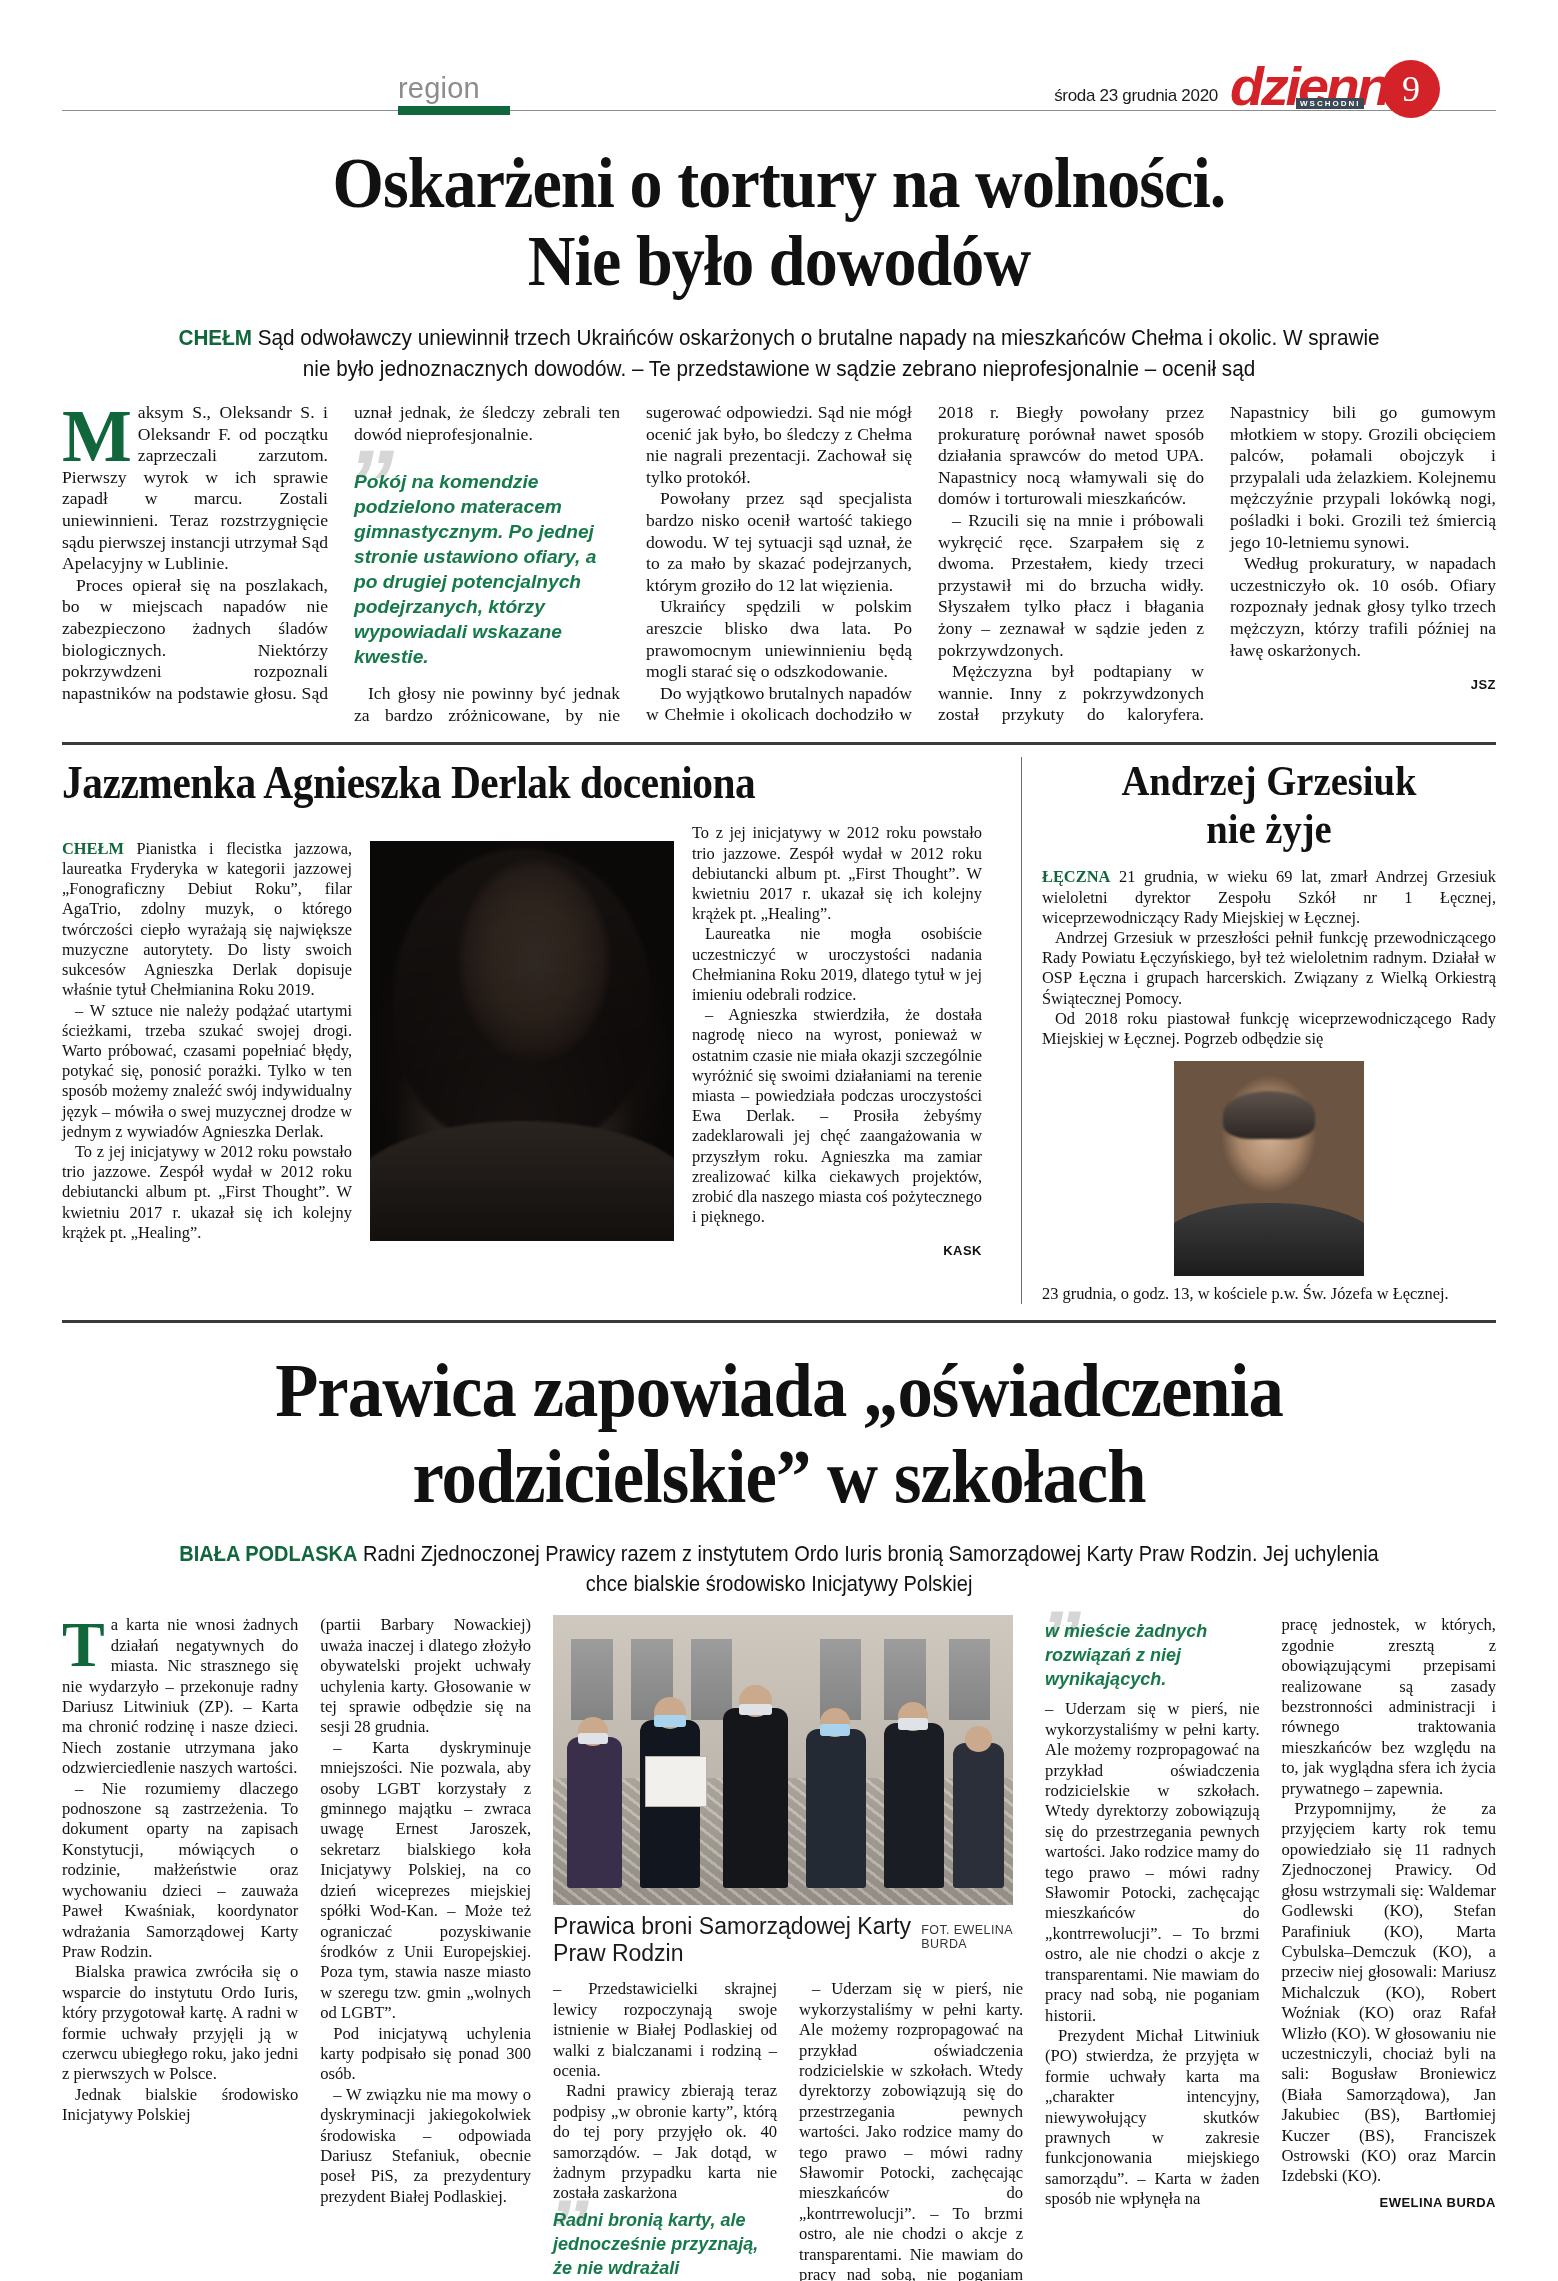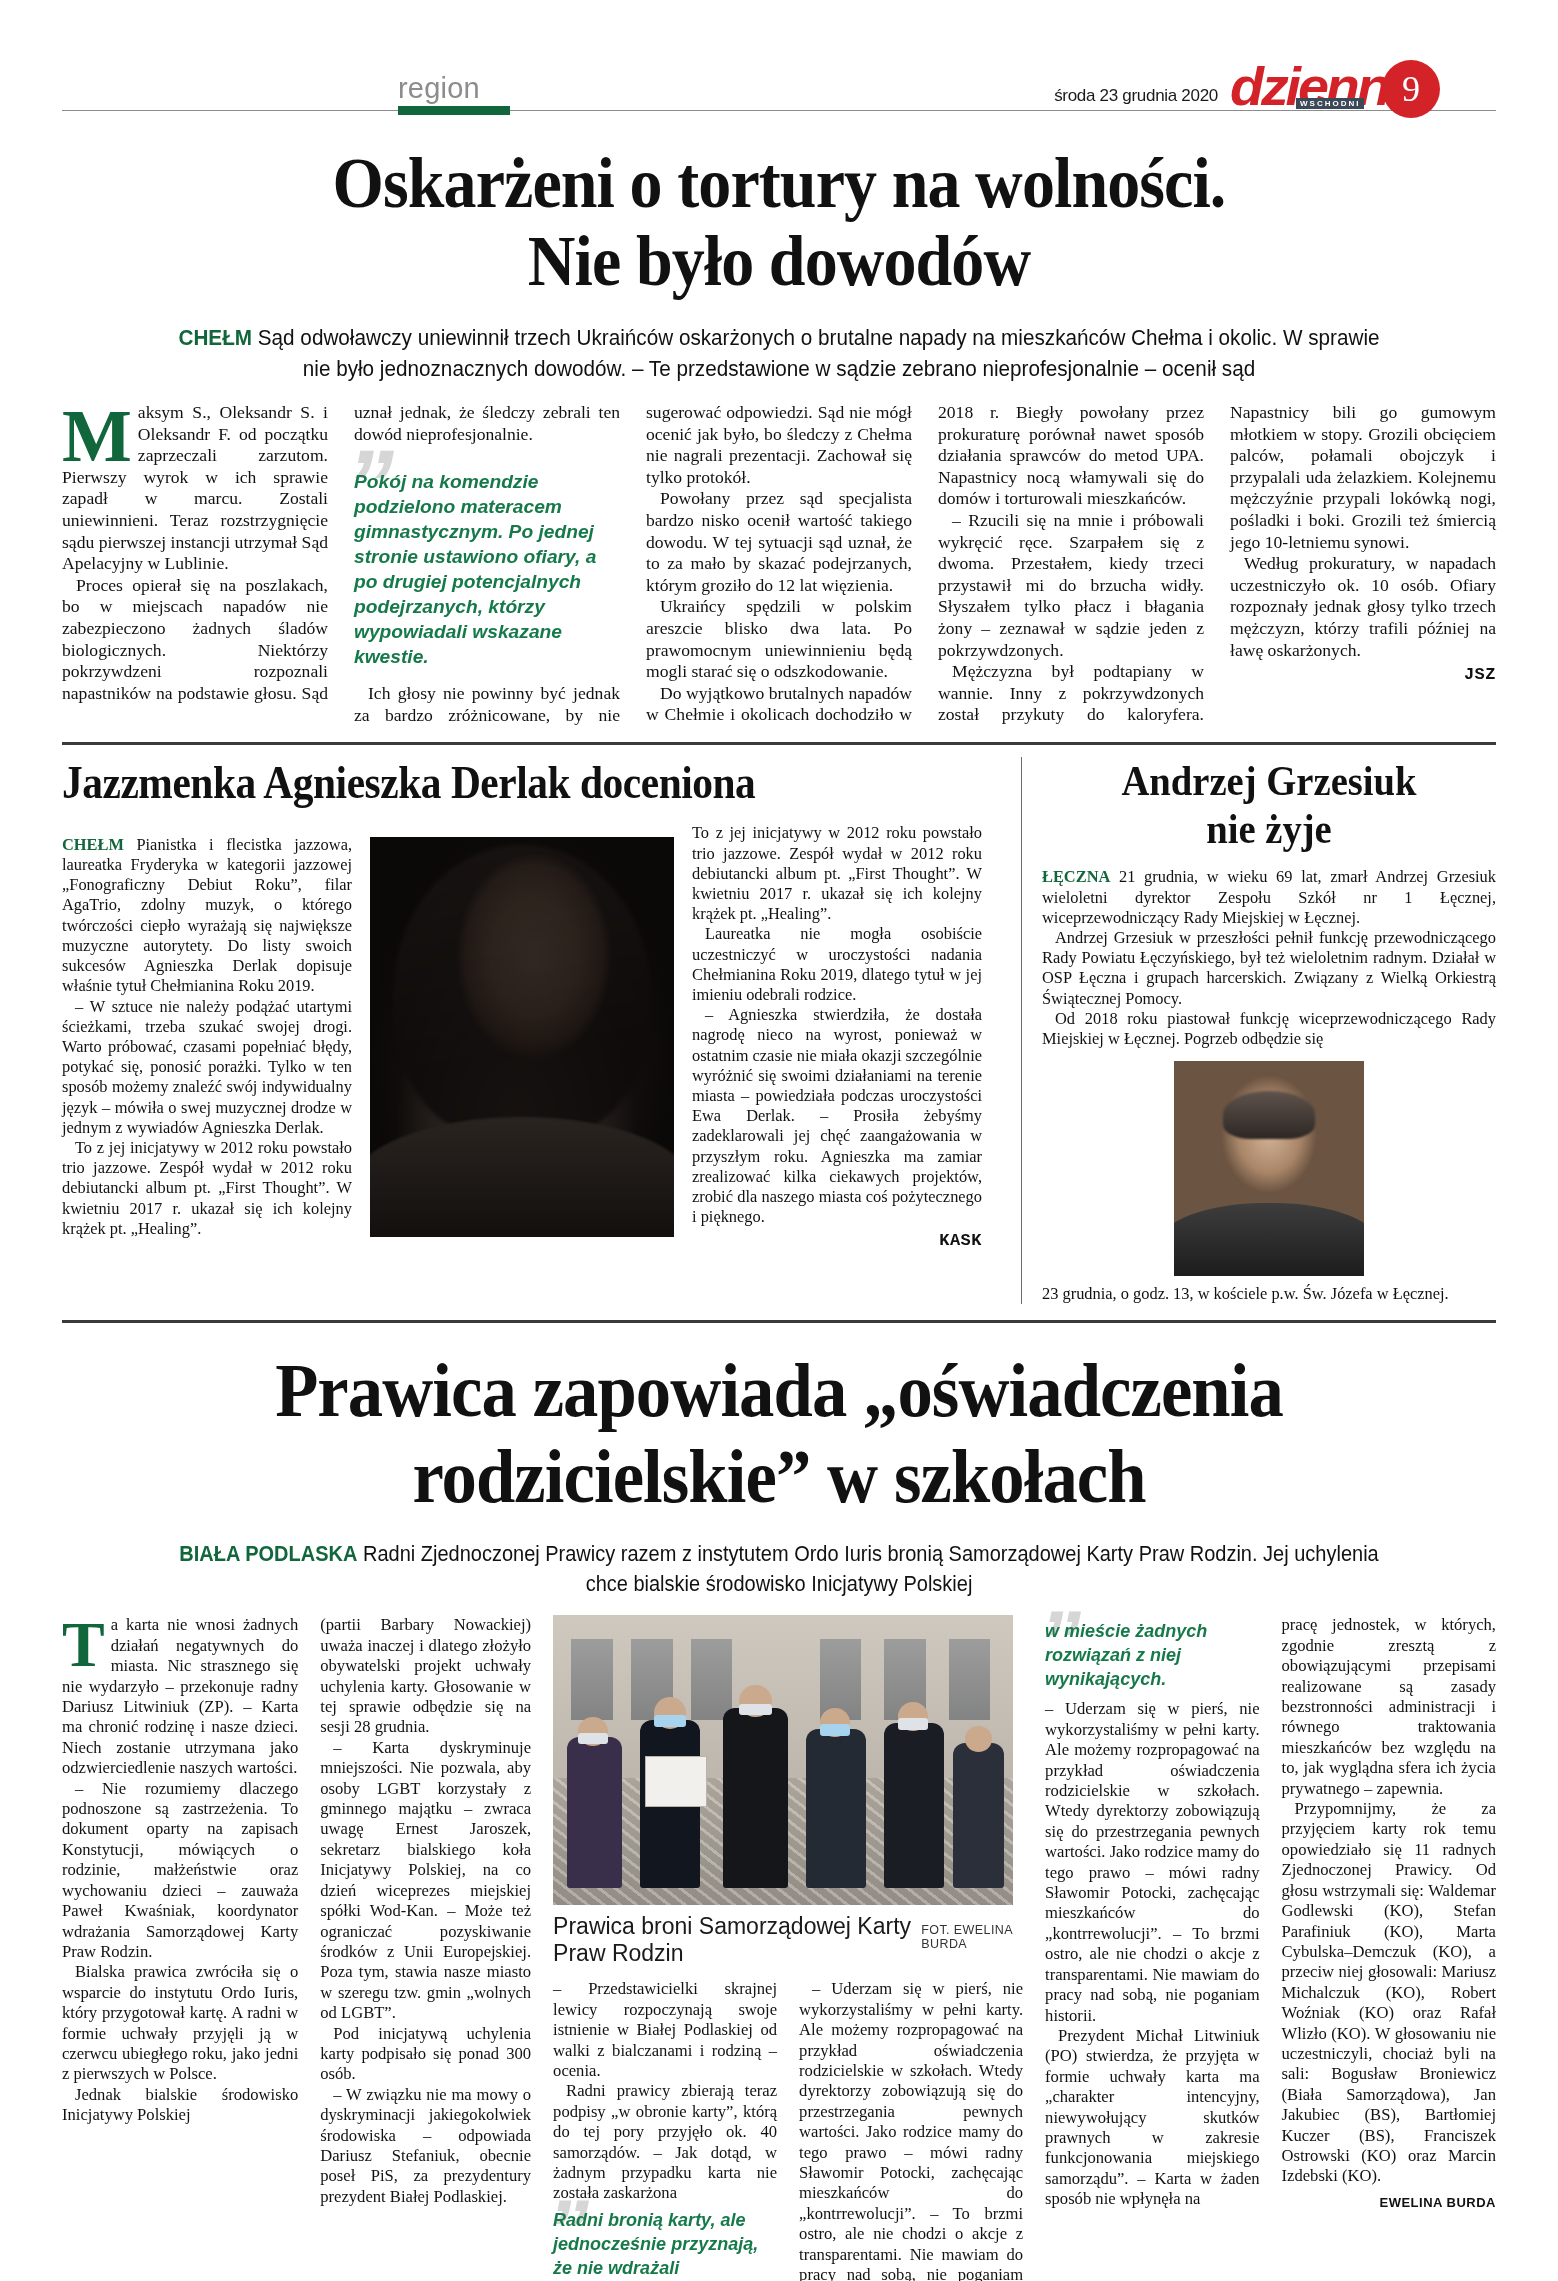--- a/index.html
+++ b/index.html
@@ -164,25 +164,25 @@
     font-weight:bold;
     font-style:italic;
     font-size:96px;
     color:#d6d6d6;
     line-height:70px;
     z-index:-1;
   }
   .pullquote span.qtext{position:relative;z-index:2;}
   .byline{
     text-align:right;
-    font-family:Liberation Mono, monospace;
-    font-weight:bold;
-    font-size:17px;
+    font-family:Liberation Sans, sans-serif;
+    font-weight:bold;
+    font-size:13px;
     letter-spacing:0.5px;
-    margin-top:4px;
+    margin-top:16px;
   }
 
   .hr-thick{
     border-top:3px solid #3a3a3a;
     margin:16px 0 0 0;
   }
 
   
   .mid{
     display:flex;

